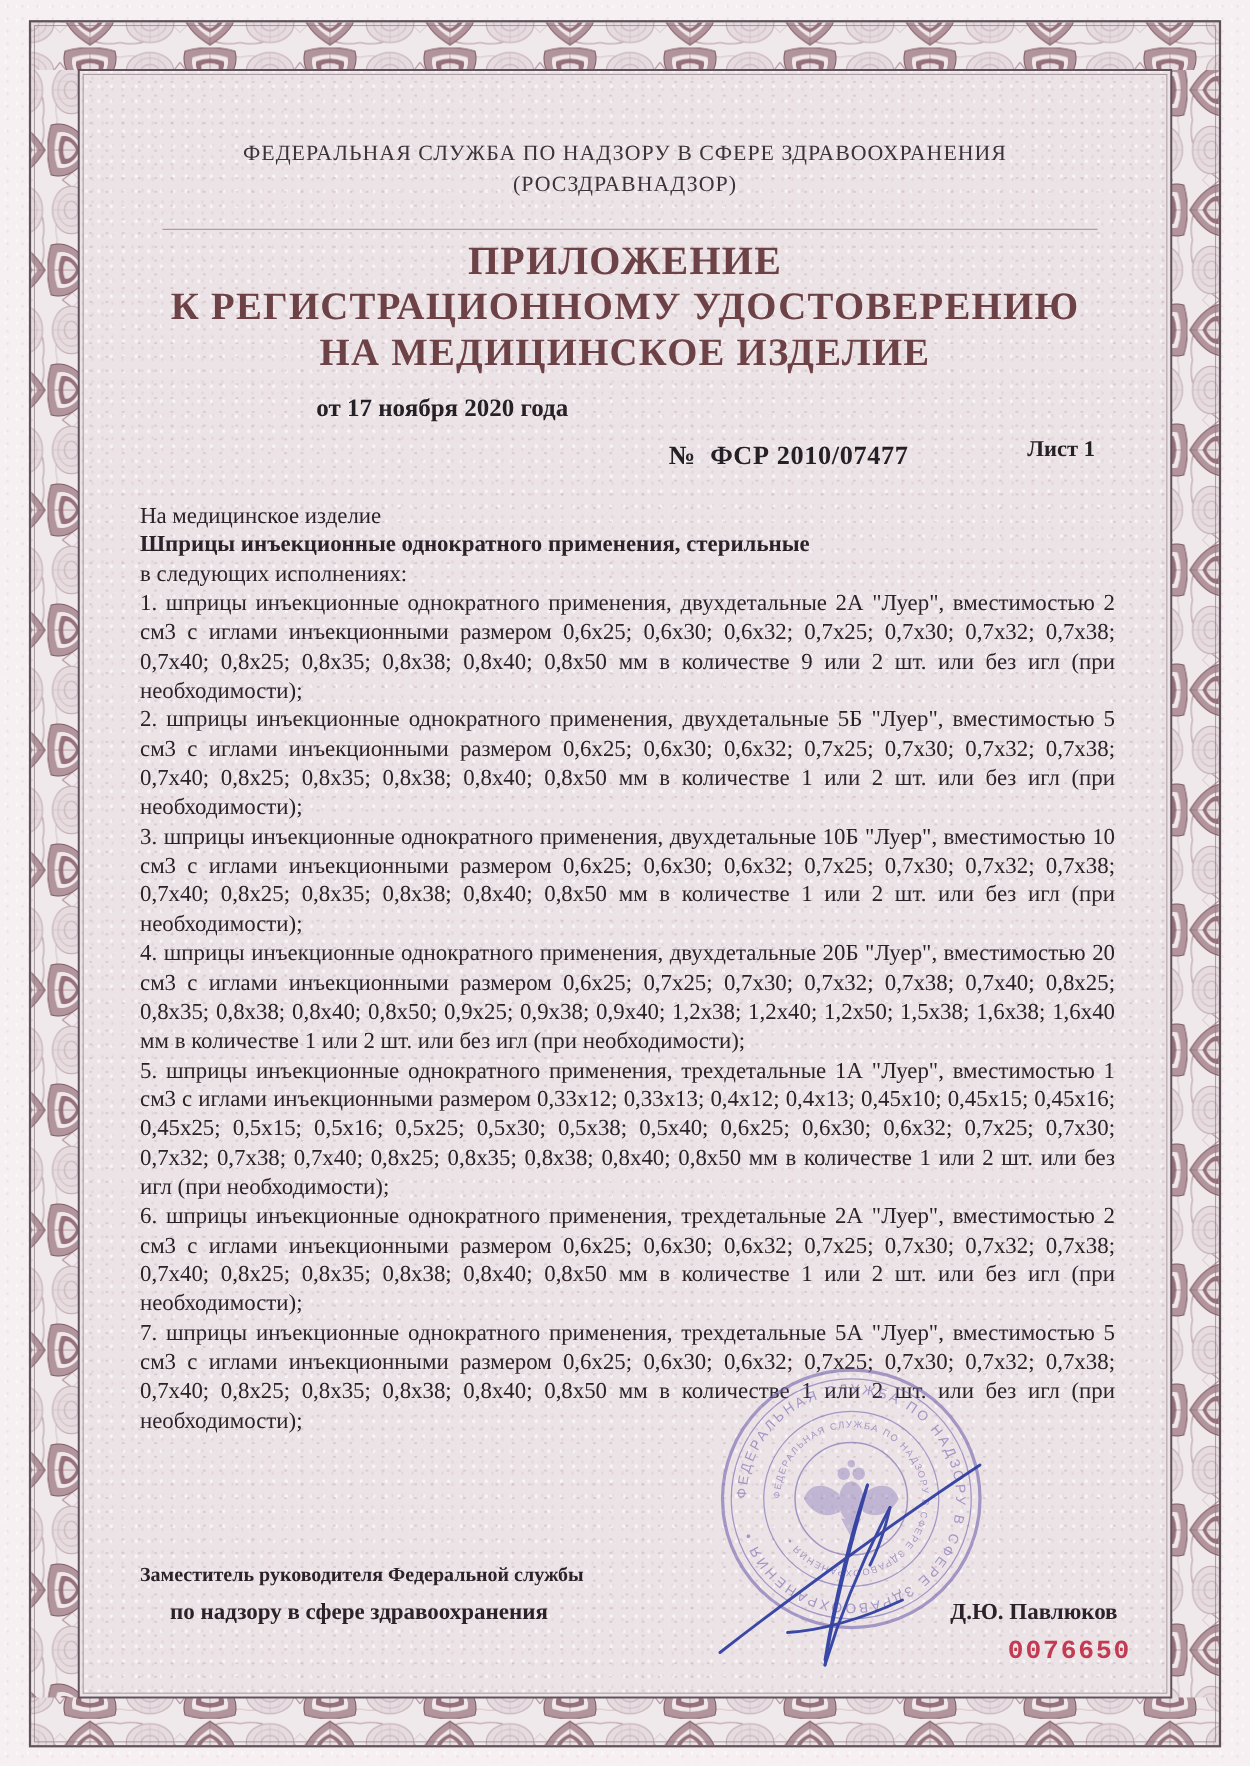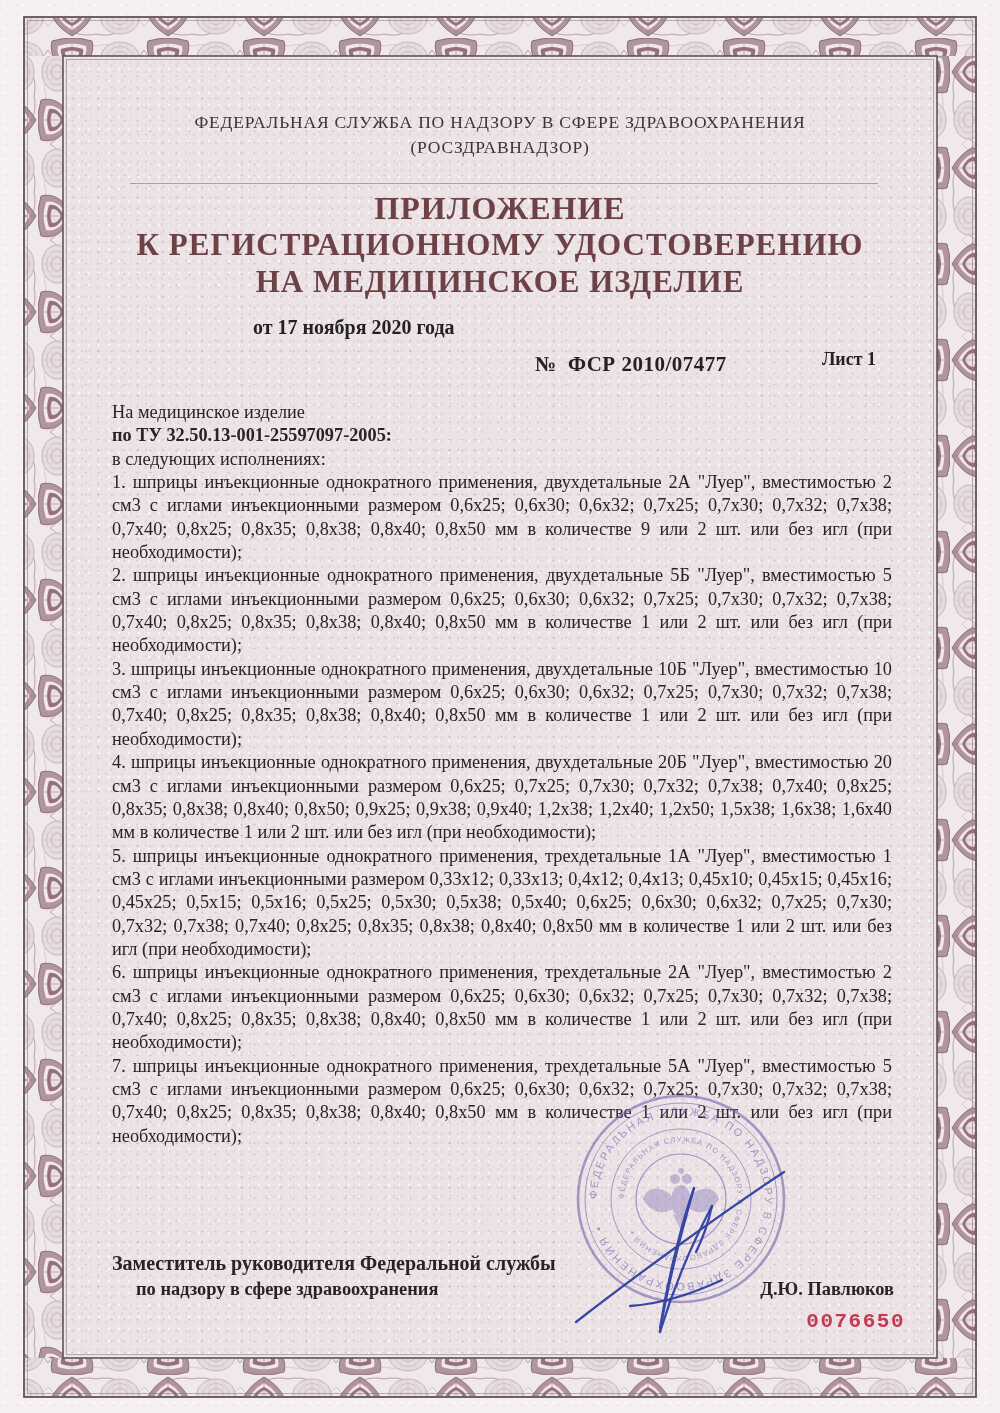--- a/index.html
+++ b/index.html
@@ -34,21 +34,21 @@
   .t3{top:264px;font-size:31px;}
   .dateline{top:316px;left:253px;font-weight:700;font-size:20px;color:#252025;}
   .numline{top:312px;left:535px;font-weight:700;font-size:21px;letter-spacing:0.5px;white-space:pre;color:#252025;margin-top:40px;}
   .sheet{top:349px;right:124px;font-weight:700;font-size:18px;color:#252025;}
   .body{
     left:112px;top:401px;width:780px;
     font-size:18.3px;line-height:23.35px;text-align:justify;color:#2a2228;
   }
   .body p{margin:0;}
   .bold{font-weight:700;}
-  .sig-l1{left:112px;top:1252px;font-weight:700;font-size:20px;}
+  .sig-l1{left:112px;top:1252px;font-weight:700;font-size:16px;}
   .sig-l2{left:112px;top:1279px;font-weight:700;font-size:18.4px;margin-left:24px;}
   .sig-name{right:106px;top:1279px;font-weight:700;font-size:18.4px;}
   .serial{
     right:95px;top:1310px;z-index:3;
     font-family:"Liberation Mono", monospace;font-weight:700;
     font-size:21px;letter-spacing:1.5px;color:#c23b52;
   }
   .stamp-svg{position:absolute;left:574px;top:1092px;z-index:4;opacity:0.58;filter:blur(0.3px);}
   .sign-svg{position:absolute;left:560px;top:1158px;z-index:5;}
 </style>
@@ -105,21 +105,21 @@
   <div class="txt center title t2">К РЕГИСТРАЦИОННОМУ УДОСТОВЕРЕНИЮ</div>
   <div class="txt center title t1">ПРИЛОЖЕНИЕ</div>
   <div class="txt center title t3">НА МЕДИЦИНСКОЕ ИЗДЕЛИЕ</div>
 
   <div class="txt dateline">от  17 ноября 2020 года</div>
   <div class="txt numline">№  ФСР 2010/07477</div>
   <div class="txt sheet">Лист  1</div>
 
   <div class="txt body">
     <p>На медицинское изделие</p>
-    <p class="bold">по ТУ 32.50.13-001-25597097-2005:</p>
+    <p class="bold">Шприцы инъекционные однократного применения, стерильные</p>
     <p>в следующих исполнениях:</p>
     <div>
 
         <p>1. шприцы инъекционные однократного применения, двухдетальные 2А "Луер", вместимостью 2 см3 с иглами инъекционными размером 0,6х25; 0,6х30; 0,6х32; 0,7х25; 0,7х30; 0,7х32; 0,7х38; 0,7х40; 0,8х25; 0,8х35; 0,8х38; 0,8х40; 0,8х50 мм в количестве 9 или 2 шт. или без игл (при необходимости);</p>
 
         <p>2. шприцы инъекционные однократного применения, двухдетальные 5Б "Луер", вместимостью 5 см3 с иглами инъекционными размером 0,6х25; 0,6х30; 0,6х32; 0,7х25; 0,7х30; 0,7х32; 0,7х38; 0,7х40; 0,8х25; 0,8х35; 0,8х38; 0,8х40; 0,8х50 мм в количестве 1 или 2 шт. или без игл (при необходимости);</p>
 
         <p>3. шприцы инъекционные однократного применения, двухдетальные 10Б "Луер", вместимостью 10 см3 с иглами инъекционными размером 0,6х25; 0,6х30; 0,6х32; 0,7х25; 0,7х30; 0,7х32; 0,7х38; 0,7х40; 0,8х25; 0,8х35; 0,8х38; 0,8х40; 0,8х50 мм в количестве 1 или 2 шт. или без игл (при необходимости);</p>
 
         <p>4. шприцы инъекционные однократного применения, двухдетальные 20Б "Луер", вместимостью 20 см3 с иглами инъекционными размером 0,6х25; 0,7х25; 0,7х30; 0,7х32; 0,7х38; 0,7х40; 0,8х25; 0,8х35; 0,8х38; 0,8х40; 0,8х50; 0,9х25; 0,9х38; 0,9х40; 1,2х38; 1,2х40; 1,2х50; 1,5х38; 1,6х38; 1,6х40 мм в количестве 1 или 2 шт. или без игл (при необходимости);</p>

